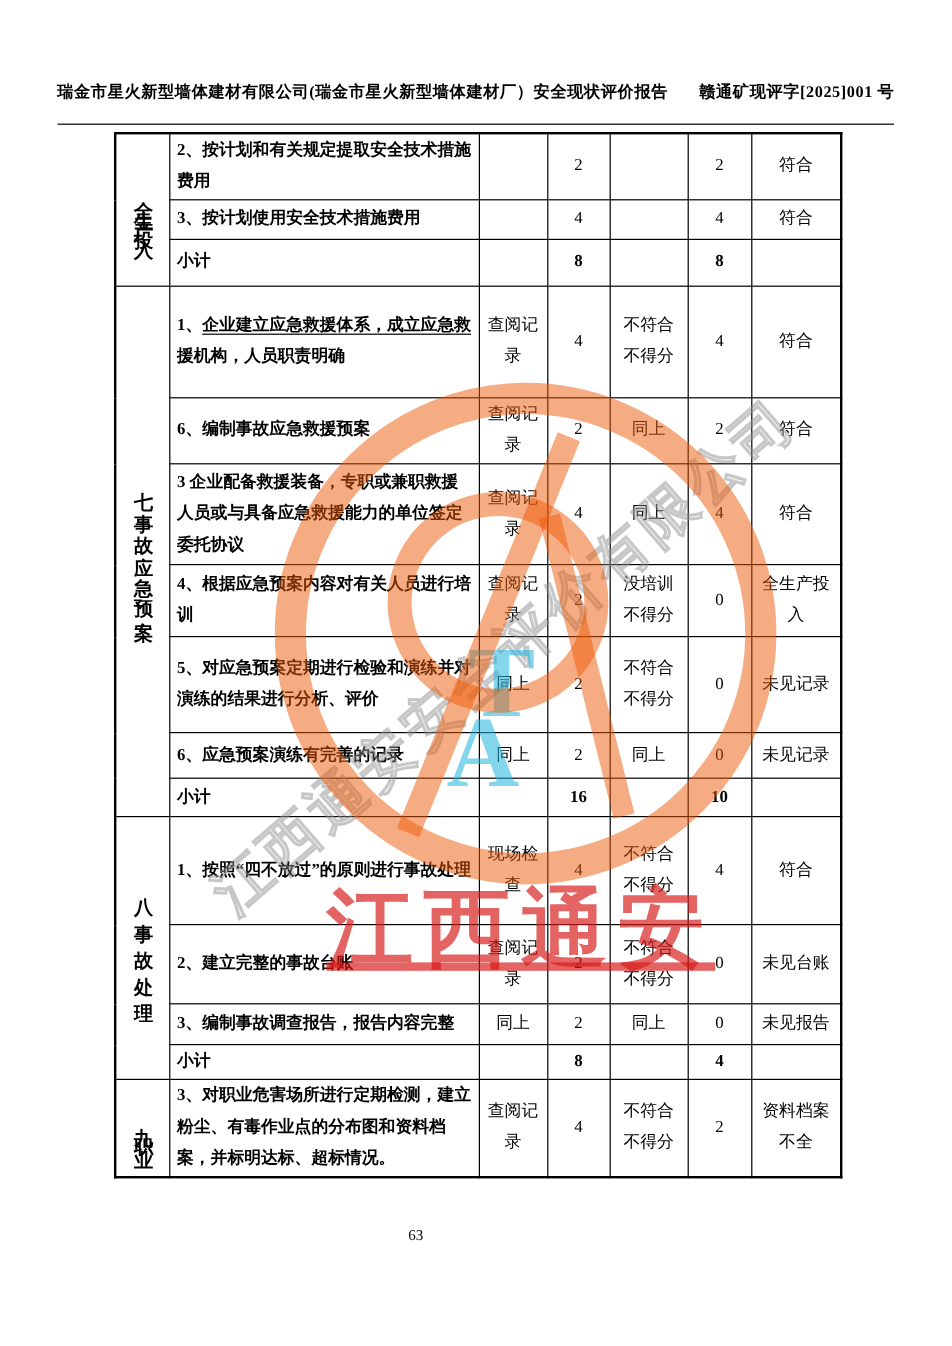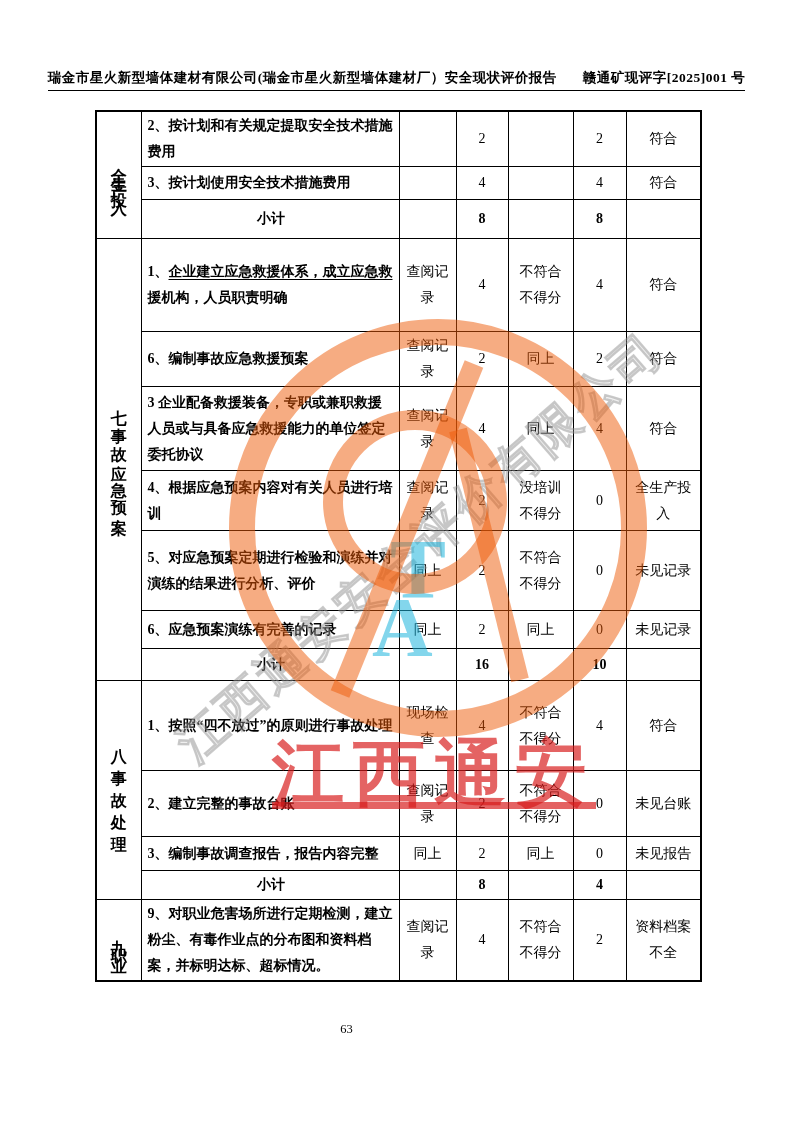--- a/index.html
+++ b/index.html
@@ -3,37 +3,37 @@
 <meta charset="utf-8">
 <style>
   html,body{margin:0;padding:0;}
   body{
     width:793px;height:1122px;position:relative;background:#ffffff;
     font-family:"Liberation Serif","DejaVu Serif",serif;color:#000;overflow:hidden;
   }
   
   .header{position:absolute;top:68px;left:0;width:793px;text-align:center;z-index:1;}
   .header-inner{
-    display:inline-block;border-bottom:1.5px solid #000;padding-bottom:3px;
+    display:inline-block;border-bottom:1.5px solid #000;padding-bottom:17px;
     font-size:13.5px;font-weight:bold;letter-spacing:.5px;white-space:nowrap;
   }
   .doc-number{margin-left:26px;}
   
   .eval-table{
     position:absolute;left:95px;top:110px;z-index:1;
     border-collapse:collapse;table-layout:fixed;width:605px;
     font-size:14px;line-height:26px;
   }
   .eval-table td{
     border:1px solid #000;padding:1px 5px;text-align:center;vertical-align:middle;
     overflow:hidden;word-break:break-all;
   }
   .eval-table{border:2px solid #000;}
   td.c-item{text-align:left;padding:1px 4px 1px 6px;font-weight:bold;}
-  td.c-item.subtotal{text-align:center;}
+  td.c-item.subtotal{text-align:left;}
   td.c-cat{padding:0;}
   .cat-label{
     writing-mode:vertical-lr;text-orientation:upright;
     margin:0 auto;font-size:16px;font-weight:bold;line-height:1;
   }
   .sp-a{letter-spacing:8px;}
   .sp-b{letter-spacing:18px;}
   .sp-c{letter-spacing:22px;}
   .sp-d{letter-spacing:9px;}
   .bold{font-weight:bold;}
@@ -203,21 +203,21 @@
       <td class="bold">8</td>
       <td></td>
       <td class="bold">4</td>
       <td></td>
     </tr>
 
     <tr style="height:75px">
       <td class="c-cat">
         <div class="cat-label sp-d">九职业</div>
       </td>
-      <td class="c-item">9、对职业危害场所进行定期检测，建立粉尘、有毒作业点的分布图和资料档案，并标明达标、超标情况。</td>
+      <td class="c-item">3、对职业危害场所进行定期检测，建立粉尘、有毒作业点的分布图和资料档案，并标明达标、超标情况。</td>
       <td>查阅记录</td>
       <td>4</td>
       <td>不符合不得分</td>
       <td>2</td>
       <td>资料档案不全</td>
     </tr>
   </tbody>
 </table>
 
 <div class="wm wm-ring">

